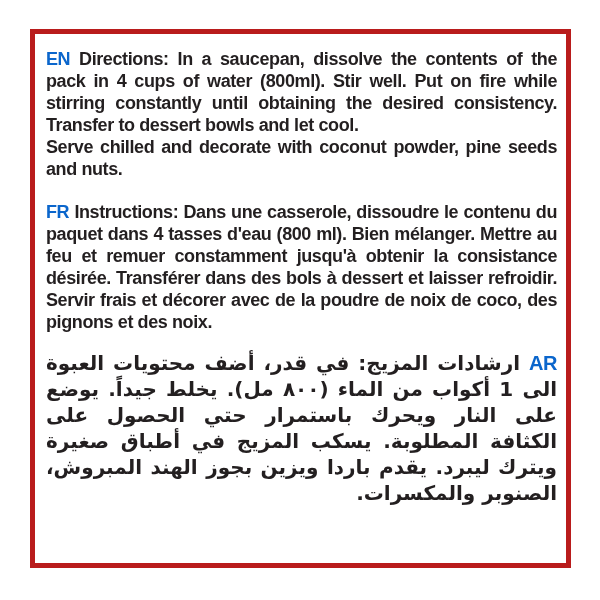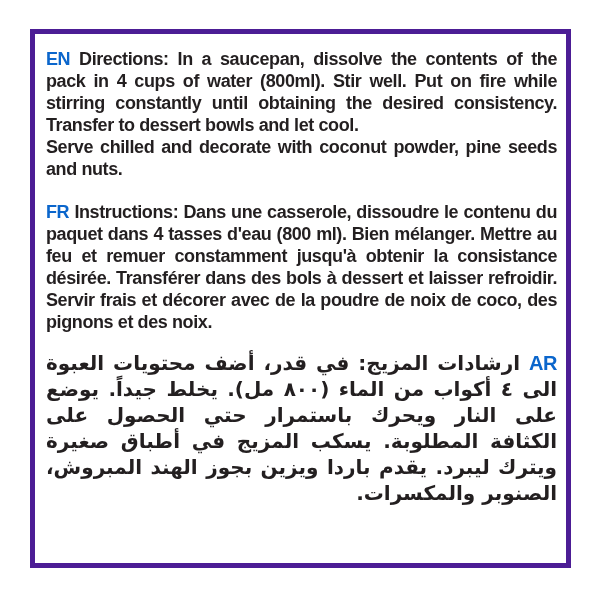--- a/index.html
+++ b/index.html
@@ -11,21 +11,21 @@
     font-family: "Liberation Sans", "DejaVu Sans", sans-serif;
     overflow: hidden;
   }
   .label-box {
     position: absolute;
     left: 30px;
     top: 29px;
     width: 541px;
     height: 539px;
     box-sizing: border-box;
-    border: 5px solid #4c1d95;
+    border: 5px solid #b91c1c;
     background: #ffffff;
     padding: 14px 9px 12px 11px;
   }
   .sec {
     margin: 0;
     color: #231f20;
     font-weight: 700;
     font-size: 18px;
     line-height: 22px;
     letter-spacing: -0.4px;
@@ -54,15 +54,15 @@
 </head>
 <body>
 
 <div class="label-box">
 
   <p class="sec en" lang="en"><span class="lang-code">EN</span> <span class="heading">Directions:</span> <span>In a saucepan, dissolve the contents of the pack in 4 cups of water (800ml). Stir well. Put on fire while stirring constantly until obtaining the desired consistency. Transfer to dessert bowls and let cool.</span><br>
   <span>Serve chilled and decorate with coconut powder, pine seeds and nuts.</span></p>
 
   <p class="sec fr" lang="fr"><span class="lang-code">FR</span> <span class="heading">Instructions:</span> <span>Dans une casserole, dissoudre le contenu du paquet dans 4 tasses d'eau (800 ml). Bien mélanger. Mettre au feu et remuer constamment jusqu'à obtenir la consistance désirée. Transférer dans des bols à dessert et laisser refroidir. Servir frais et décorer avec de la poudre de noix de coco, des pignons et des noix.</span></p>
 
-  <p class="sec ar" lang="ar" dir="rtl"><span class="lang-code" dir="ltr">AR</span> <span class="heading">ارشادات المزيج:</span> <span>في قدر، أضف محتويات العبوة الى ٤ أكواب من الماء (٨٠٠ مل). يخلط جيداً. يوضع على النار ويحرك باستمرار حتي الحصول على الكثافة المطلوبة. يسكب المزيج في أطباق صغيرة ويترك ليبرد. يقدم باردا ويزين بجوز الهند المبروش، الصنوبر والمكسرات.</span></p>
+  <p class="sec ar" lang="ar" dir="rtl"><span class="lang-code" dir="ltr">AR</span> <span class="heading">ارشادات المزيج:</span> <span>في قدر، أضف محتويات العبوة الى 1 أكواب من الماء (٨٠٠ مل). يخلط جيداً. يوضع على النار ويحرك باستمرار حتي الحصول على الكثافة المطلوبة. يسكب المزيج في أطباق صغيرة ويترك ليبرد. يقدم باردا ويزين بجوز الهند المبروش، الصنوبر والمكسرات.</span></p>
 
 </div>
 
 </body></html>

